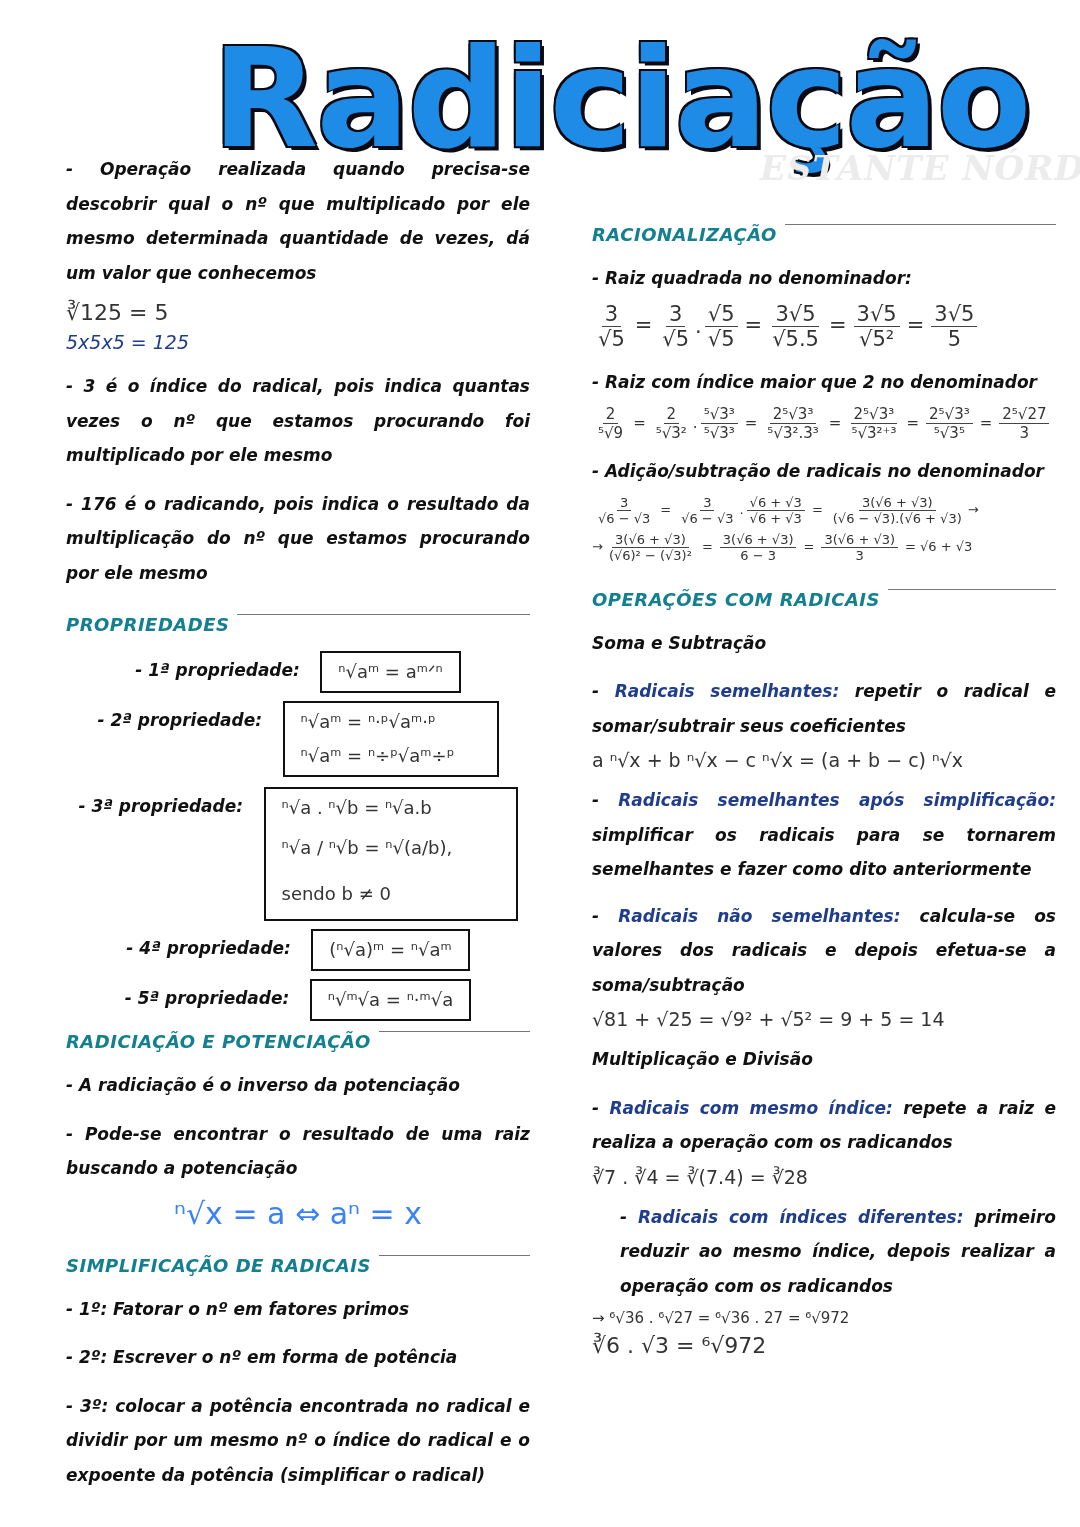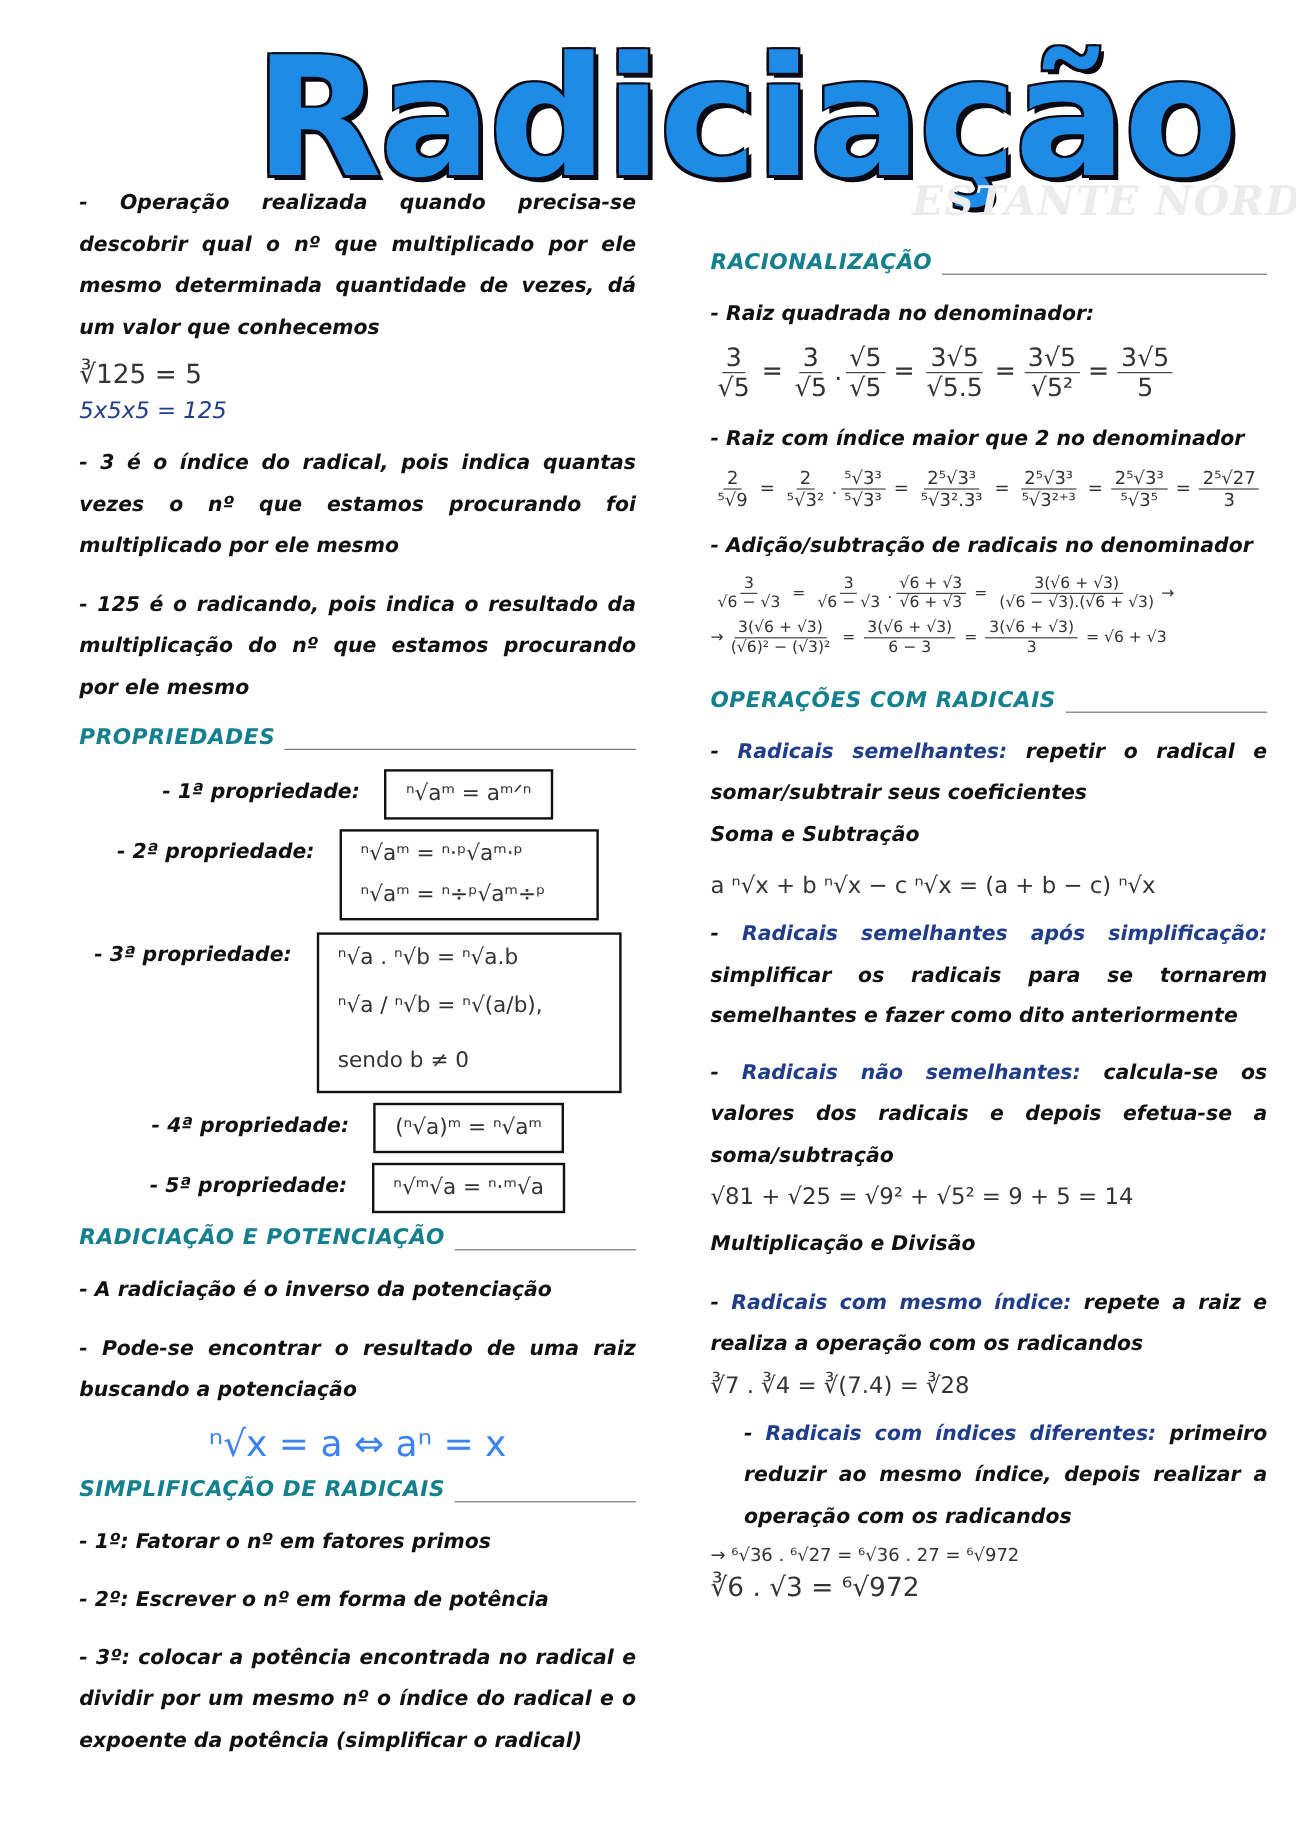--- a/index.html
+++ b/index.html
@@ -17,21 +17,21 @@
     font-style: italic; color: #ececec; letter-spacing: 1px; font-family: "DejaVu Serif", serif;
     white-space: nowrap;
   }
   .col { position: absolute; }
   .col-left { left: 66px; top: 152px; width: 464px; }
   .col-right { left: 592px; top: 200px; width: 464px; }
   .hand { font-style: italic; font-weight: bold; font-size: 17px; line-height: 34.5px;
           text-align: justify; margin: 0; font-family: "DejaVu Sans", sans-serif; }
   .hand.last-left { text-align-last: left; }
   .para { margin-bottom: 14px; }
-  .sec-head { display: flex; align-items: flex-end; gap: 8px; margin: 8px 0 16px 0; }
+  .sec-head { display: flex; align-items: flex-start; gap: 8px; margin: 24px 0 16px 0; }
   .sec-head .label { color: #14808f; font-style: italic; font-size: 18px; font-weight: bold; white-space: nowrap; letter-spacing: 0.5px; }
   .sec-head .rule { flex: 1; height: 1px; background: #777; }
   .sub { color: #1f3d8a; font-style: italic; font-weight: bold; }
   .prop-row { display: flex; align-items: flex-start; margin-bottom: 8px; justify-content: center; }
   .prop-label { width: 185px; font-style: italic; font-weight: bold; font-size: 17px; line-height: 38px; }
   .prop-box { border: 2px solid #111; padding: 2px 16px; font-size: 18px; color: #333; line-height: 34px; }
   .eq { font-size: 19px; color: #333; margin: 6px 0; white-space: nowrap; }
   .eq.small { font-size: 15px; }
   .eq.big { font-size: 30px; text-align: center; margin: 10px 0; color: #3b82f6; }
   .frac { display: inline-flex; flex-direction: column; align-items: center; vertical-align: middle; margin: 0 3px; }
@@ -43,21 +43,21 @@
 <body>
 
 <div class="title">Radiciação</div>
 <div class="watermark">ESTANTE NÓRDICA</div>
 
 <div class="col col-left">
   <p class="hand last-left">- Operação realizada quando precisa-se descobrir qual o nº que multiplicado por ele mesmo determinada quantidade de vezes, dá um valor que conhecemos</p>
   <div class="eq" style="font-size:22px;margin:10px 0 6px;">∛125 = 5</div>
   <div style="color:#1f3d8a;font-style:italic;font-size:19px;margin-bottom:16px;">5x5x5 = 125</div>
   <p class="hand last-left para">- 3 é o índice do radical, pois indica quantas vezes o nº que estamos procurando foi multiplicado por ele mesmo</p>
-  <p class="hand last-left para">- 125 é o radicando, pois indica o resultado da multiplicação do nº que estamos procurando por ele mesmo</p>
+  <p class="hand last-left para">- 176 é o radicando, pois indica o resultado da multiplicação do nº que estamos procurando por ele mesmo</p>
 
   <div class="sec-head">
     <span class="label">PROPRIEDADES</span>
     <span class="rule"></span>
   </div>
 
   <div class="prop-row">
     <div class="prop-label">- 1ª propriedade:</div>
     <div class="prop-box">
       <div>ⁿ√aᵐ = aᵐᐟⁿ</div>
@@ -189,22 +189,22 @@
         <span class="num">3(√6 + √3)</span>
         <span class="den">3</span>
       </span><span class="op">=</span><span>√6 + √3</span>
   </div>
 
   <div class="sec-head" style="margin-top:26px;">
     <span class="label">OPERAÇÕES COM RADICAIS</span>
     <span class="rule"></span>
   </div>
 
+  <p class="hand para">Soma e Subtração</p>
   <p class="hand last-left">- <span class="sub">Radicais semelhantes:</span> <span>repetir o radical e somar/subtrair seus coeficientes</span></p>
-  <p class="hand para">Soma e Subtração</p>
   <div class="eq">a ⁿ√x + b ⁿ√x − c ⁿ√x = (a + b − c) ⁿ√x</div>
   <p class="hand last-left" style="margin-top:12px;">- <span class="sub">Radicais semelhantes após simplificação:</span> <span>simplificar os radicais para se tornarem semelhantes e fazer como dito anteriormente</span></p>
   <p class="hand last-left" style="margin-top:12px;">- <span class="sub">Radicais não semelhantes:</span> <span>calcula-se os valores dos radicais e depois efetua-se a soma/subtração</span></p>
   <div class="eq">√81 + √25 = √9² + √5² = 9 + 5 = 14</div>
 
   <p class="hand para" style="margin-top:12px;">Multiplicação e Divisão</p>
   <p class="hand last-left">- <span class="sub">Radicais com mesmo índice:</span> <span>repete a raiz e realiza a operação com os radicandos</span></p>
   <div class="eq">∛7 . ∛4 = ∛(7.4) = ∛28</div>
   <p class="hand last-left" style="margin-top:12px;margin-left:28px;">- <span class="sub">Radicais com índices diferentes:</span> <span>primeiro reduzir ao mesmo índice, depois realizar a operação com os radicandos</span></p>
   <div class="eq small">→ ⁶√36 . ⁶√27 = ⁶√36 . 27 = ⁶√972</div>

